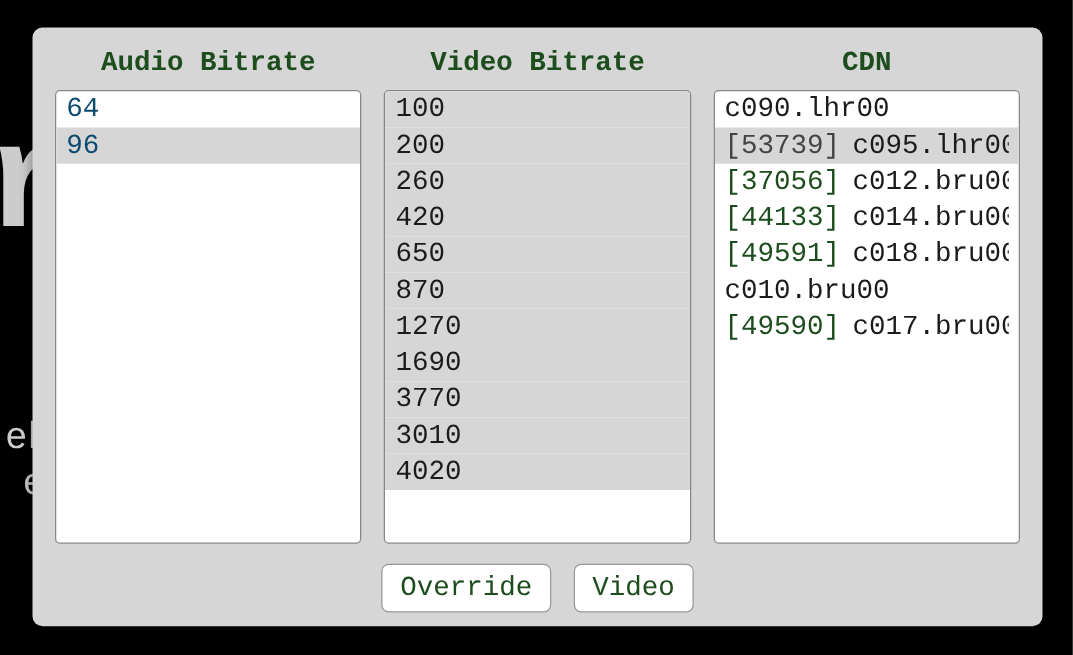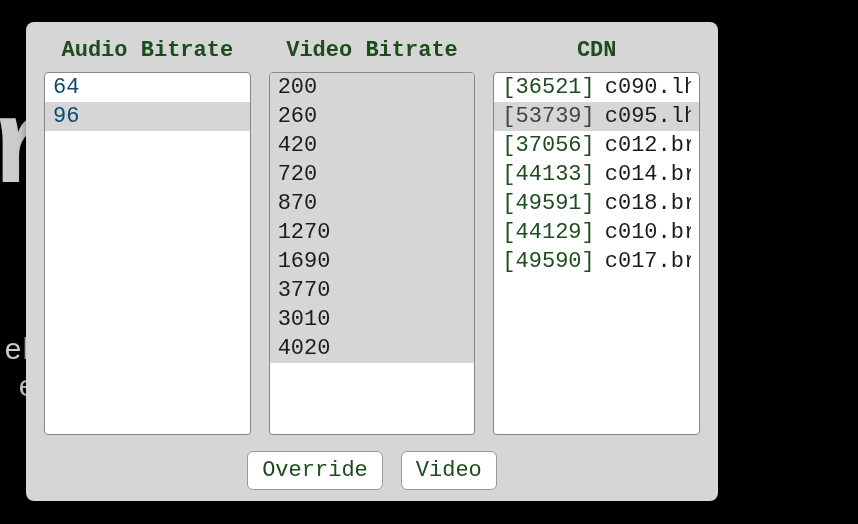--- a/index.html
+++ b/index.html
@@ -13,21 +13,21 @@
   .bg-text {
     position: absolute;
     color: #ccc;
     font-size: 30px;
     white-space: pre;
     z-index: 0;
   }
   .panel {
     position: absolute;
     left: 26px; top: 22px;
-    width: 692px; height: 479px;
+    width: 808px; height: 479px;
     background: #d6d6d6;
     border-radius: 8px;
     box-shadow: 0 4px 10px rgba(0,0,0,0.4);
     padding: 18px 18px 14px 18px;
     z-index: 1;
   }
   .cols {
     display: flex;
     gap: 18px;
     height: 395px;
@@ -109,58 +109,57 @@
       <div class="col-title">Audio Bitrate</div>
       <div class="listbox" id="audio-list">
           <div class="item unavailable">64</div>
           <div class="item unavailable selected">96</div>
         </div>
     </div>
 
     <div class="col">
       <div class="col-title">Video Bitrate</div>
       <div class="listbox" id="video-list">
+          <div class="item selected">100</div>
           <div class="item selected">200</div>
           <div class="item selected">260</div>
           <div class="item selected">420</div>
-          <div class="item selected">720</div>
+          <div class="item selected">650</div>
           <div class="item selected">870</div>
           <div class="item selected">1270</div>
           <div class="item selected">1690</div>
           <div class="item selected">3770</div>
           <div class="item selected">3010</div>
           <div class="item selected">4020</div>
         </div>
     </div>
 
     <div class="col">
       <div class="col-title">CDN</div>
       <div class="listbox" id="cdn-list">
           <div class="item cdn">
-            <span>[36521]</span>
             <span class="host">c090.lhr00</span>
           </div>
           <div class="item cdn selected">
             <span>[53739]</span>
             <span class="host">c095.lhr00</span>
           </div>
           <div class="item cdn">
             <span>[37056]</span>
             <span class="host">c012.bru00</span>
           </div>
           <div class="item cdn">
             <span>[44133]</span>
             <span class="host">c014.bru00</span>
           </div>
           <div class="item cdn">
             <span>[49591]</span>
             <span class="host">c018.bru00</span>
           </div>
           <div class="item cdn">
-            <span>[44129]</span>
             <span class="host">c010.bru00</span>
           </div>
           <div class="item cdn">
             <span>[49590]</span>
             <span class="host">c017.bru00</span>
           </div>
         </div>
     </div>
 
   </div>

